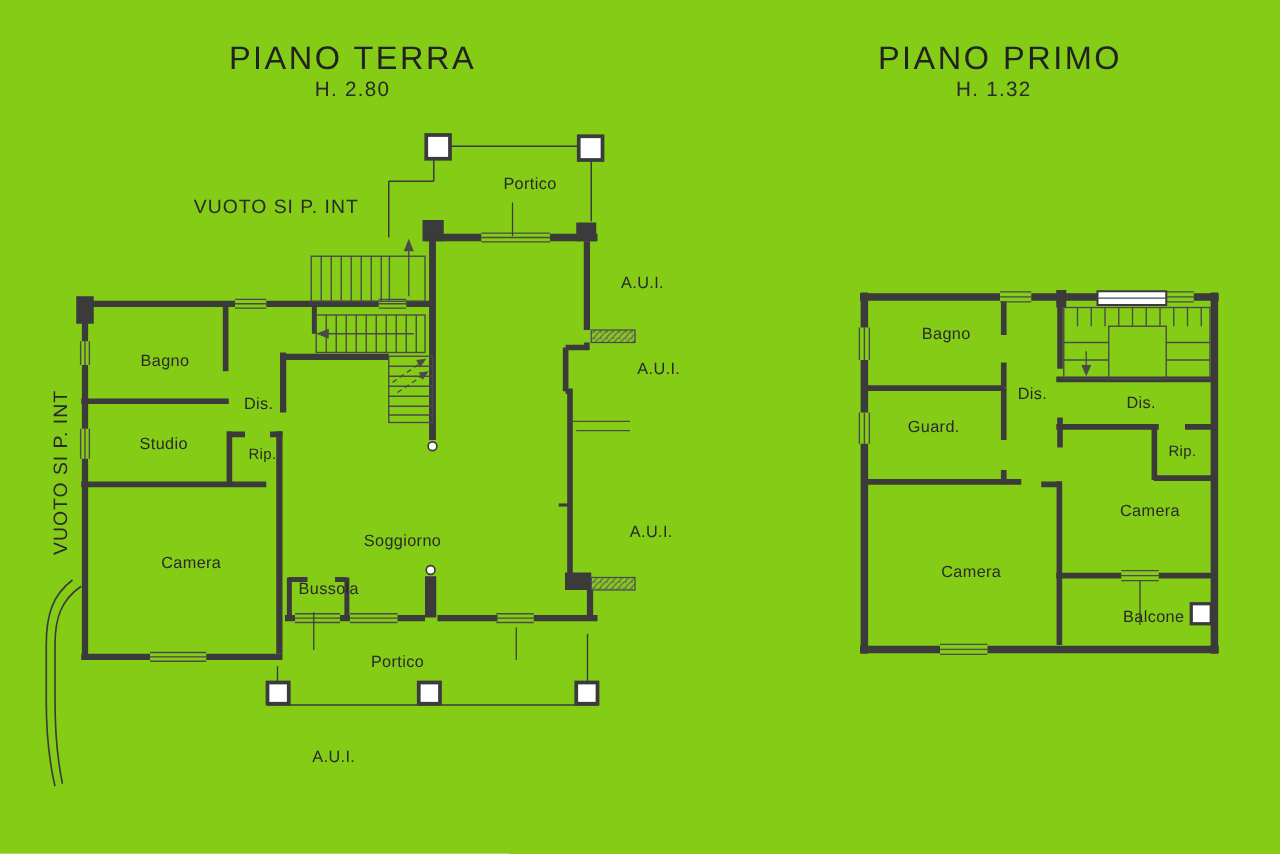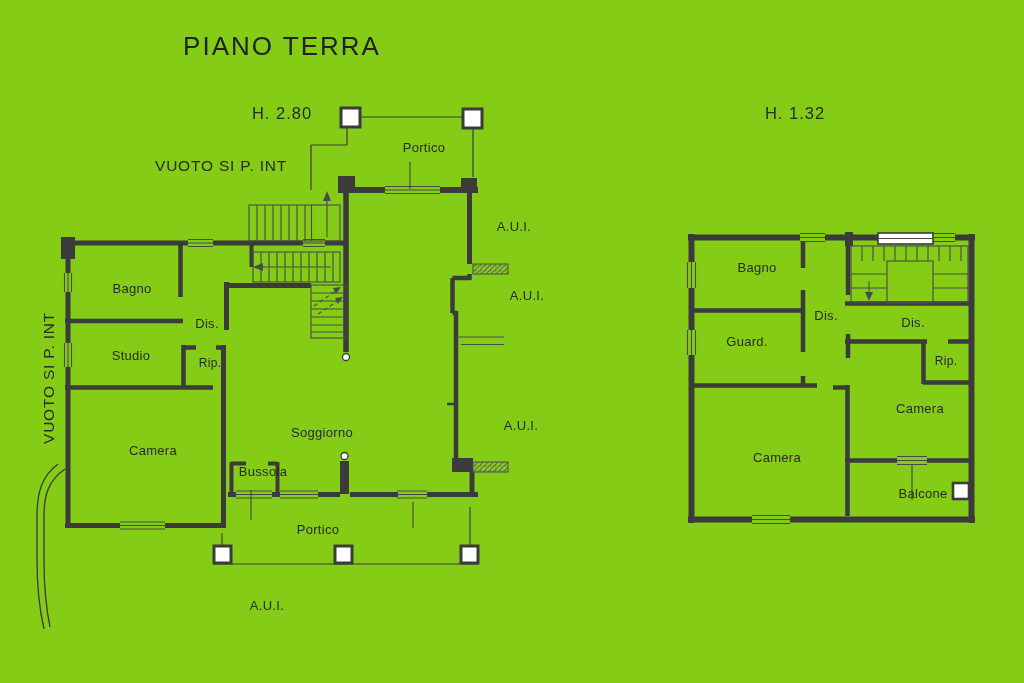--- a/index.html
+++ b/index.html
@@ -9,21 +9,21 @@
     font-family:"Liberation Sans", sans-serif;
     color:#2a2a2a;
   }
   #plan-svg{position:absolute;left:0;top:0;width:1024px;height:683px;}
   .lbl{
     position:absolute;transform:translate(-50%,-50%);
     white-space:nowrap;font-size:13px;color:#2a2a2a;line-height:1;
     letter-spacing:.3px;
   }
   .lbl.title{font-size:26px;letter-spacing:2px;color:#222;}
-  .lbl.subtitle{font-size:16.5px;letter-spacing:1px;margin-top:41px;}
+  .lbl.subtitle{font-size:16.5px;letter-spacing:1px;}
   .lbl.note{font-size:15.5px;letter-spacing:.8px;}
   .lbl.vertical{transform:translate(-50%,-50%) rotate(-90deg);}
   .lbl.small{font-size:12px;}
 </style>
 </head>
 <body>
 
 <div id="stage">
 
   <svg id="plan-svg" viewBox="0 0 1024 683" fill="none" stroke-linecap="butt">
@@ -180,20 +180,21 @@
   <div class="lbl" style="left:153px;top:450px">Camera</div>
   <div class="lbl" style="left:322px;top:432px">Soggiorno</div>
   <div class="lbl" style="left:263px;top:471px">Bussola</div>
   <div class="lbl" style="left:318px;top:529px">Portico</div>
 
   <div class="lbl" style="left:514px;top:226px">A.U.I.</div>
   <div class="lbl" style="left:527px;top:295px">A.U.I.</div>
   <div class="lbl" style="left:521px;top:425px">A.U.I.</div>
   <div class="lbl" style="left:267px;top:605px">A.U.I.</div>
 
+  <div class="lbl title" style="left:800px;top:46px">PIANO PRIMO</div>
   <div class="lbl subtitle" style="left:795px;top:72px">H. 1.32</div>
 
   <div class="lbl" style="left:757px;top:267px">Bagno</div>
   <div class="lbl" style="left:826px;top:315px">Dis.</div>
   <div class="lbl" style="left:913px;top:322px">Dis.</div>
   <div class="lbl" style="left:747px;top:341px">Guard.</div>
   <div class="lbl small" style="left:946px;top:361px">Rip.</div>
   <div class="lbl" style="left:920px;top:408px">Camera</div>
   <div class="lbl" style="left:777px;top:457px">Camera</div>
   <div class="lbl" style="left:923px;top:493px">Balcone</div>

